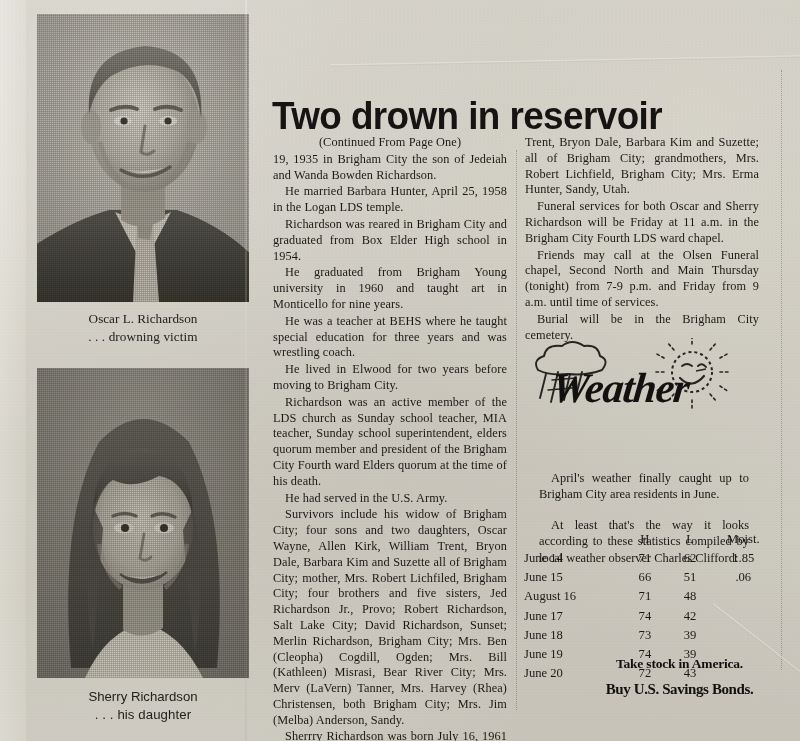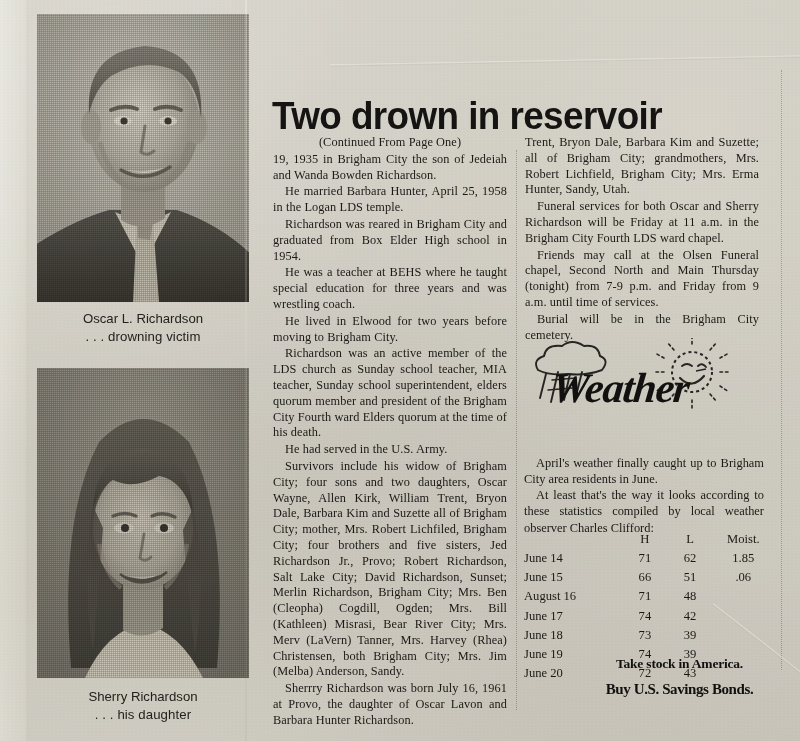--- a/index.html
+++ b/index.html
@@ -87,21 +87,21 @@
   .caption {
     position: absolute;
     left: 7px;
     width: 212px;
     text-align: center;
     font-family: "Liberation Sans", "DejaVu Sans", sans-serif;
     font-size: 13.2px;
     line-height: 1.38;
     color: #262521;
   }
-  #caption-oscar { top: 310px; }
+  #caption-oscar { top: 310px; font-family: Liberation Serif, serif; }
   #caption-sherry { top: 688px; }
   .caption .sub { display: block; letter-spacing: .1px; }
 
   
   #article {
     position: absolute;
     left: 272px; top: 0;
     width: 528px; height: 741px;
     z-index: 3;
   }
@@ -164,21 +164,21 @@
   #weather-text {
     position: absolute;
     left: 252px; top: 455px;
     width: 240px;
     font-size: 12.4px;
     line-height: 1.30;
     text-align: justify;
     font-family: "Liberation Serif", "DejaVu Serif", serif;
     color: #1d1c19;
   }
-  #weather-text p { margin: 0; text-indent: 12px; }
+  #weather-text p { margin: 15px; text-indent: 12px; }
   #weather-table {
     position: absolute;
     left: 252px; top: 530px;
     width: 250px;
     font-family: "Liberation Serif", "DejaVu Serif", serif;
     font-size: 12.6px;
     color: #1d1c19;
     border-collapse: collapse;
   }
   #weather-table th, #weather-table td {
@@ -342,20 +342,21 @@
 
   <div id="article">
 
     <h1 id="headline">Two drown in reservoir</h1>
 
     <div class="col" id="col-1">
       <p class="centered">(Continued From Page One)</p>
       <p class="no-indent">19, 1935 in Brigham City the son of Jedeiah and Wanda Bowden Richardson.</p>
       <p>He married Barbara Hunter, April 25, 1958 in the Logan LDS temple.</p>
       <p>Richardson was reared in Brigham City and graduated from Box Elder High school in 1954.</p>
+      <p>He graduated from Brigham Young university in 1960 and taught art in Monticello for nine years.</p>
       <p>He was a teacher at BEHS where he taught special education for three years and was wrestling coach.</p>
       <p>He lived in Elwood for two years before moving to Brigham City.</p>
       <p>Richardson was an active member of the LDS church as Sunday school teacher, MIA teacher, Sunday school superintendent, elders quorum member and president of the Brigham City Fourth ward Elders quorum at the time of his death.</p>
       <p>He had served in the U.S. Army.</p>
       <p>Survivors include his widow of Brigham City; four sons and two daughters, Oscar Wayne, Allen Kirk, William Trent, Bryon Dale, Barbara Kim and Suzette all of Brigham City; mother, Mrs. Robert Lichfiled, Brigham City; four brothers and five sisters, Jed Richardson Jr., Provo; Robert Richardson, Salt Lake City; David Richardson, Sunset; Merlin Richardson, Brigham City; Mrs. Ben (Cleopha) Cogdill, Ogden; Mrs. Bill (Kathleen) Misrasi, Bear River City; Mrs. Merv (LaVern) Tanner, Mrs. Harvey (Rhea) Christensen, both Brigham City; Mrs. Jim (Melba) Anderson, Sandy.</p>
       <p>Sherrry Richardson was born July 16, 1961 at Provo, the daughter of Oscar Lavon and Barbara Hunter Richardson.</p>
 
     </div>
 
     <div class="col" id="col-2">

